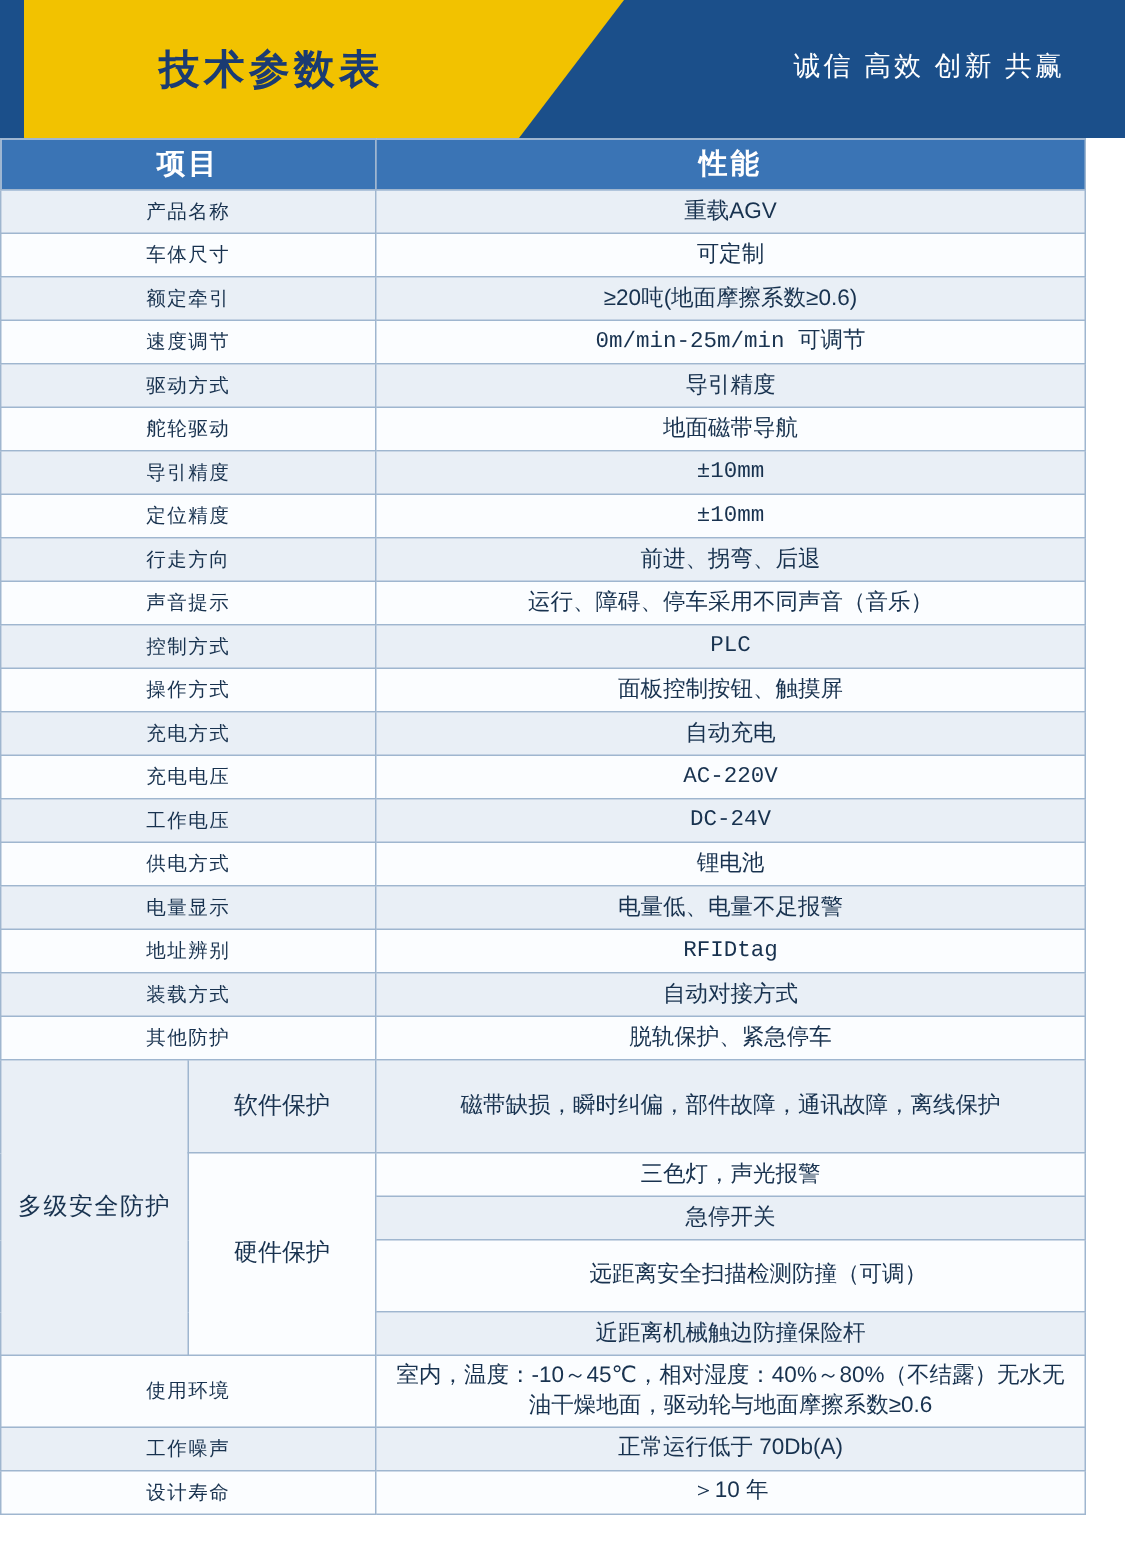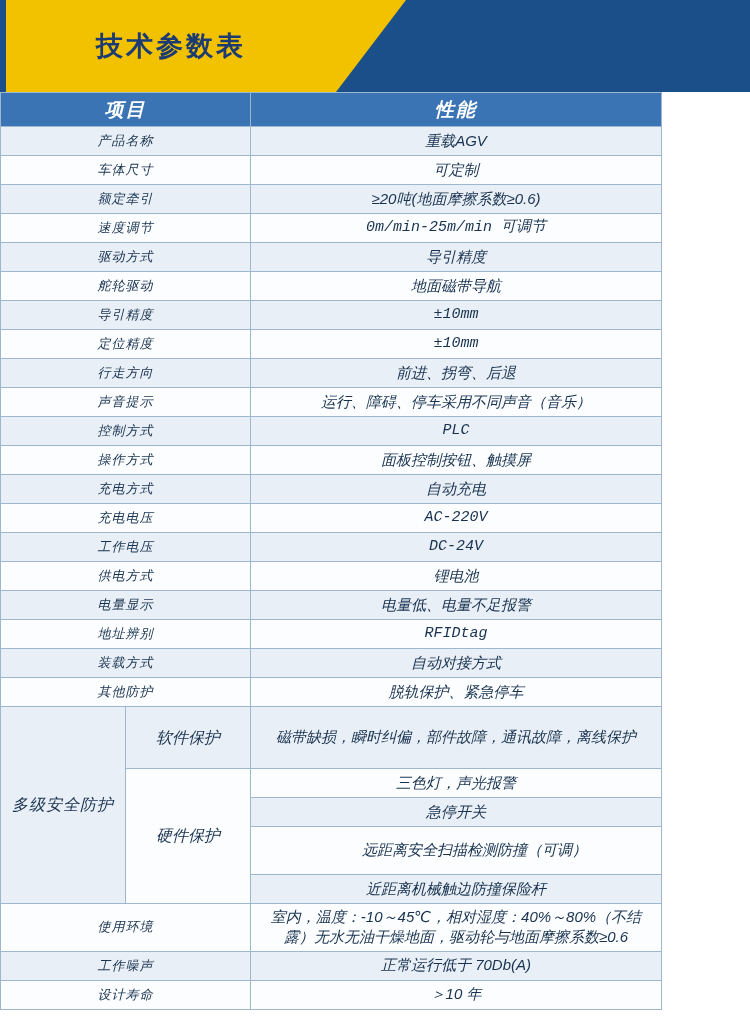--- a/index.html
+++ b/index.html
@@ -19,21 +19,21 @@
 
   
   .header {
     position: relative;
     height: 92px;
     background: #1b4f8a;
     overflow: hidden;
   }
   .header-banner {
     position: absolute;
-    left: 6px; top: 0;
+    left: 16px; top: 0;
     width: 400px;
     height: 92px;
     background: #f2c200;
     clip-path: polygon(0 0, 400px 0, 330px 92px, 0 92px);
     display: flex;
     align-items: center;
   }
   .header-title {
     margin-left: 90px;
     font-size: 27px;
@@ -47,26 +47,25 @@
     right: 40px;
     top: 32px;
     font-size: 18px;
     color: #ffffff;
     letter-spacing: 2px;
     white-space: nowrap;
   }
 
   
   table.spec {
-    width: 662px;
+    width: 724px;
     border-collapse: collapse;
     table-layout: fixed;
     font-size: 16px;
     color: #18324f;
-    font-style: italic;
   }
   table.spec td, table.spec th {
     border: 1px solid #9fb6cf;
     padding: 3px 6px;
     text-align: center;
     vertical-align: middle;
     line-height: 1.35;
   }
   thead th {
     background: #3a74b5;
@@ -100,20 +99,21 @@
 </style>
 </head>
 <body>
 
 <div class="page">
 
   <div class="header">
     <div class="header-banner">
       <div class="header-title">技术参数表</div>
     </div>
+    <div class="header-slogan">诚信 高效 创新 共赢</div>
   </div>
 
   <table class="spec">
     <thead>
       <tr>
         <th class="head-item" colspan="2">项目</th>
         <th>性能</th>
       </tr>
     </thead>
     <tbody>

